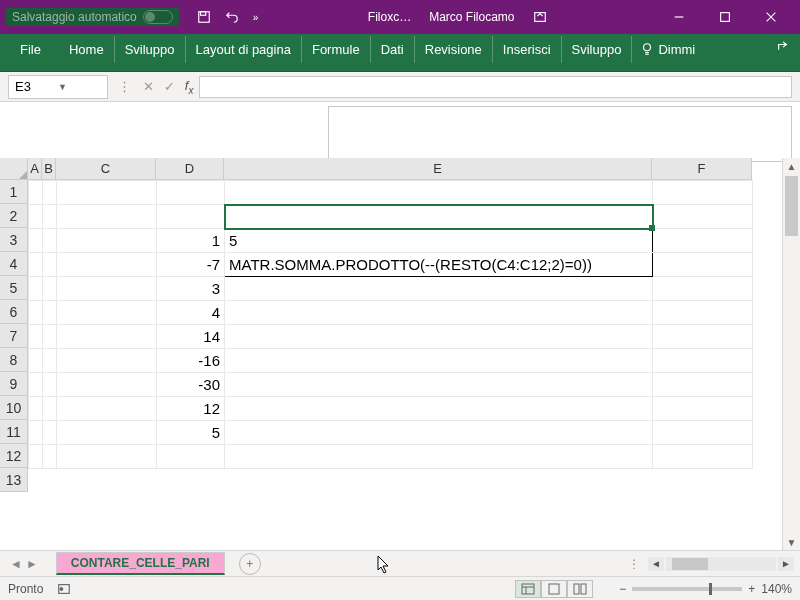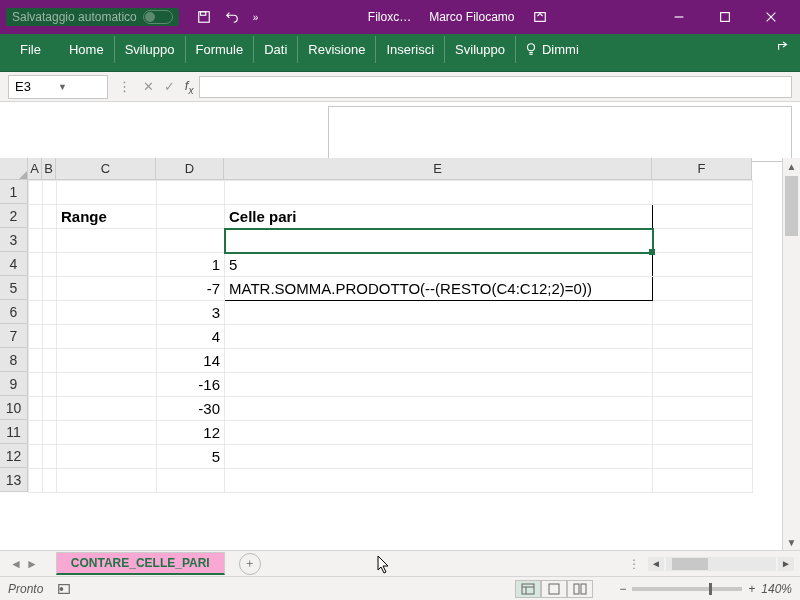--- a/index.html
+++ b/index.html
@@ -71,21 +71,21 @@
 .sheetbar { position:absolute; bottom:24px; left:0; right:0; height:26px; background:#f3f2f1; border-top:1px solid #d6d6d6; display:flex; align-items:center; font-size:12px; }
 .nav-arrows { display:flex; gap:4px; padding:0 10px; color:#888; }
 .sheet-tab { background:#f9a8d4; border:1px solid #ccc; border-bottom:2px solid #217346; padding:3px 14px; color:#217346; font-weight:600; margin-left:8px; }
 .add-sheet { width:22px; height:22px; border:1px solid #bbb; border-radius:50%; display:flex; align-items:center; justify-content:center; margin-left:14px; color:#666; }
 .hscroll { margin-left:auto; display:flex; align-items:center; gap:2px; padding-right:6px;}
 .hscroll .track { width:110px; height:14px; background:#e8e8e8; position:relative; }
 .hscroll .thumb { position:absolute; left:6px; top:1px; width:36px; height:12px; background:#c8c8c8; }
 .hscroll .arr { width:16px; height:14px; display:flex; align-items:center; justify-content:center; background:#e8e8e8; font-size:10px; color:#555;}
 
 
-.status { position:absolute; bottom:0; left:0; right:0; height:24px; background:#f3f2f1; border-top:1px solid #d6d6d6; display:flex; align-items:center; font-size:12px; color:#555; padding:0 8px; gap:14px;font-style:italic;}
+.status { position:absolute; bottom:0; left:0; right:0; height:24px; background:#f3f2f1; border-top:1px solid #d6d6d6; display:flex; align-items:center; font-size:12px; color:#555; padding:0 8px; gap:14px;}
 .status .views { margin-left:auto; display:flex; gap:0; }
 .status .viewbtn { width:26px; height:18px; border:1px solid #c0c0c0; display:flex; align-items:center; justify-content:center; }
 .status .viewbtn.active{ background:#d8e8df; }
 .zoom { display:flex; align-items:center; gap:6px; margin-left:12px;}
 .zoom .slider { width:110px; height:4px; background:#c8c8c8; position:relative; }
 .zoom .slider::after{ content:""; position:absolute; left:70%; top:-4px; width:3px; height:12px; background:#666;}
 
 .cursor { position:absolute; pointer-events:none; }
 </style>
 </head>
@@ -131,20 +131,21 @@
           <line x1="13" y1="3" x2="3" y2="13"></line>
         </svg>
       </div>
   </div>
 </div>
 
 <div class="ribbon">
   <div class="tab">File</div>
   <div class="tab">Home</div>
   <div class="tab">Sviluppo</div>
+  <div class="tab">Layout di pagina</div>
   <div class="tab">Formule</div>
   <div class="tab">Dati</div>
   <div class="tab">Revisione</div>
   <div class="tab">Inserisci</div>
   <div class="tab">Sviluppo</div>
   <div class="tell-me">
     <svg class="svg-ico" viewBox="0 0 16 16">
         <circle cx="8" cy="6" r="4"></circle>
         <line x1="6" y1="12" x2="10" y2="12"></line>
         <line x1="6" y1="14" x2="10" y2="14"></line>
@@ -210,28 +211,20 @@
                 <td class="col-A"></td>
                 <td class="col-B"></td>
                 <td class="col-C"></td>
                 <td class="col-D"></td>
                 <td class="col-E"></td>
                 <td class="col-F"></td>
               </tr>
           <tr>
                 <td></td>
                 <td></td>
-                <td class="bold">Range</td>
-                <td></td>
-                <td class="bold bord-t bord-l bord-r">Celle pari</td>
-                <td></td>
-              </tr>
-          <tr>
-                <td></td>
-                <td></td>
                 <td></td>
                 <td></td>
                 <td class="selcell bord-l bord-r"></td>
                 <td></td>
               </tr>
           <tr>
                 <td></td>
                 <td></td>
                 <td></td>
                 <td class="right">1</td>

